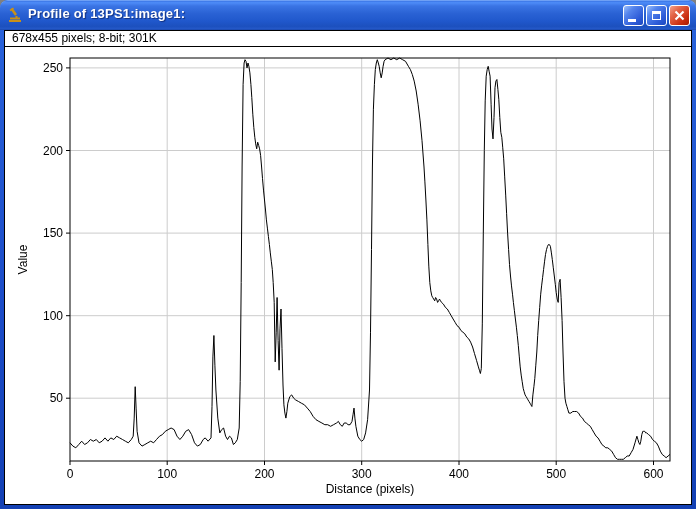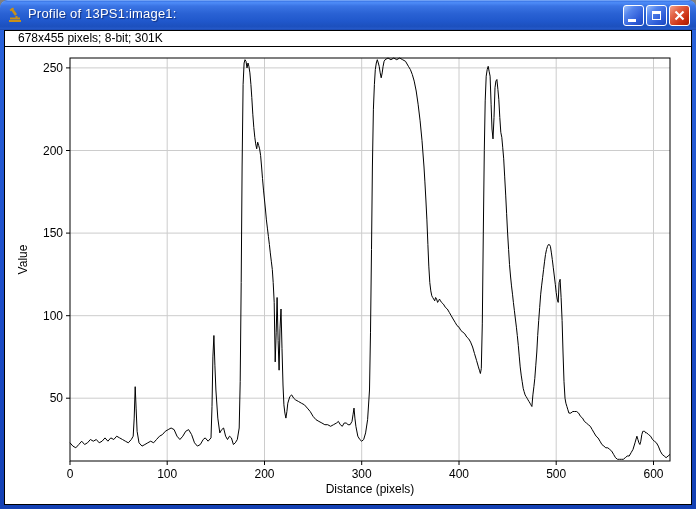--- a/index.html
+++ b/index.html
@@ -1,31 +1,31 @@
 <!DOCTYPE html>
 <html><head>
 <meta charset="utf-8">
 <style>
   html,body{margin:0;padding:0;background:#808080;font-family:"Liberation Sans",sans-serif;}
   .window{position:relative;width:696px;height:509px;background:linear-gradient(180deg,#2A64DC,#1C4CC8 60%,#1340B4);border-radius:8px 8px 0 0;overflow:hidden;}
   .titlebar{position:absolute;left:0;top:0;width:696px;height:30px;border-radius:7px 7px 0 0;
     background:linear-gradient(180deg,#1E50C8 0%,#3C78E8 4%,#4E8CF8 9%,#3A74E4 20%,#2A62D4 45%,#2058CC 70%,#1C50BE 88%,#2458C8 96%,#1A46A8 100%);
     box-shadow:inset 0 1px 0 #6FA0F4;}
   .win-icon{position:absolute;left:7px;top:7px;width:16px;height:16px;}
-  .title-text{position:absolute;left:28px;top:6px;color:#fff;font-size:13px;font-weight:normal;letter-spacing:.2px;
+  .title-text{position:absolute;left:28px;top:6px;color:#fff;font-size:13px;font-weight:bold;letter-spacing:.2px;
     text-shadow:1px 1px 1px #12307E;white-space:nowrap;}
   .btns{position:absolute;right:6px;top:5px;display:flex;gap:2px;}
   .tb-btn{width:21px;height:21px;border:1px solid #fff;border-radius:3px;box-sizing:border-box;position:relative;cursor:pointer;}
   .b-blue{background:linear-gradient(135deg,#9CC0FC 0%,#5484EC 30%,#2E5CD8 70%,#1C48C0 100%);}
   .b-red{background:linear-gradient(135deg,#F4A28C 0%,#E4674A 30%,#CC3012 70%,#A81C00 100%);}
   .glyph-min{position:absolute;left:4px;bottom:3px;width:8px;height:3px;background:#fff;}
   .glyph-max{position:absolute;left:5px;top:5px;width:9px;height:9px;box-sizing:border-box;border:1px solid #fff;border-top:3px solid #fff;}
   .glyph-close{position:absolute;left:4px;top:4px;}
   .client{position:absolute;left:4px;top:30px;width:686px;height:473px;background:#fff;border:1px solid #000;}
-  .statusbar{height:15px;line-height:15px;border-bottom:1px solid #000;font-size:12px;color:#000;padding-left:13px;
+  .statusbar{height:15px;line-height:15px;border-bottom:1px solid #000;font-size:12px;color:#000;padding-left:7px;
     font-family:"Liberation Sans",sans-serif;}
   .plot-wrap{width:686px;height:456px;}
   svg text{font-family:"Liberation Sans",sans-serif;font-size:12px;fill:#000;}
 </style>
 </head>
 <body>
 
 <div class="window">
   <div class="titlebar">
     <span class="win-icon">

